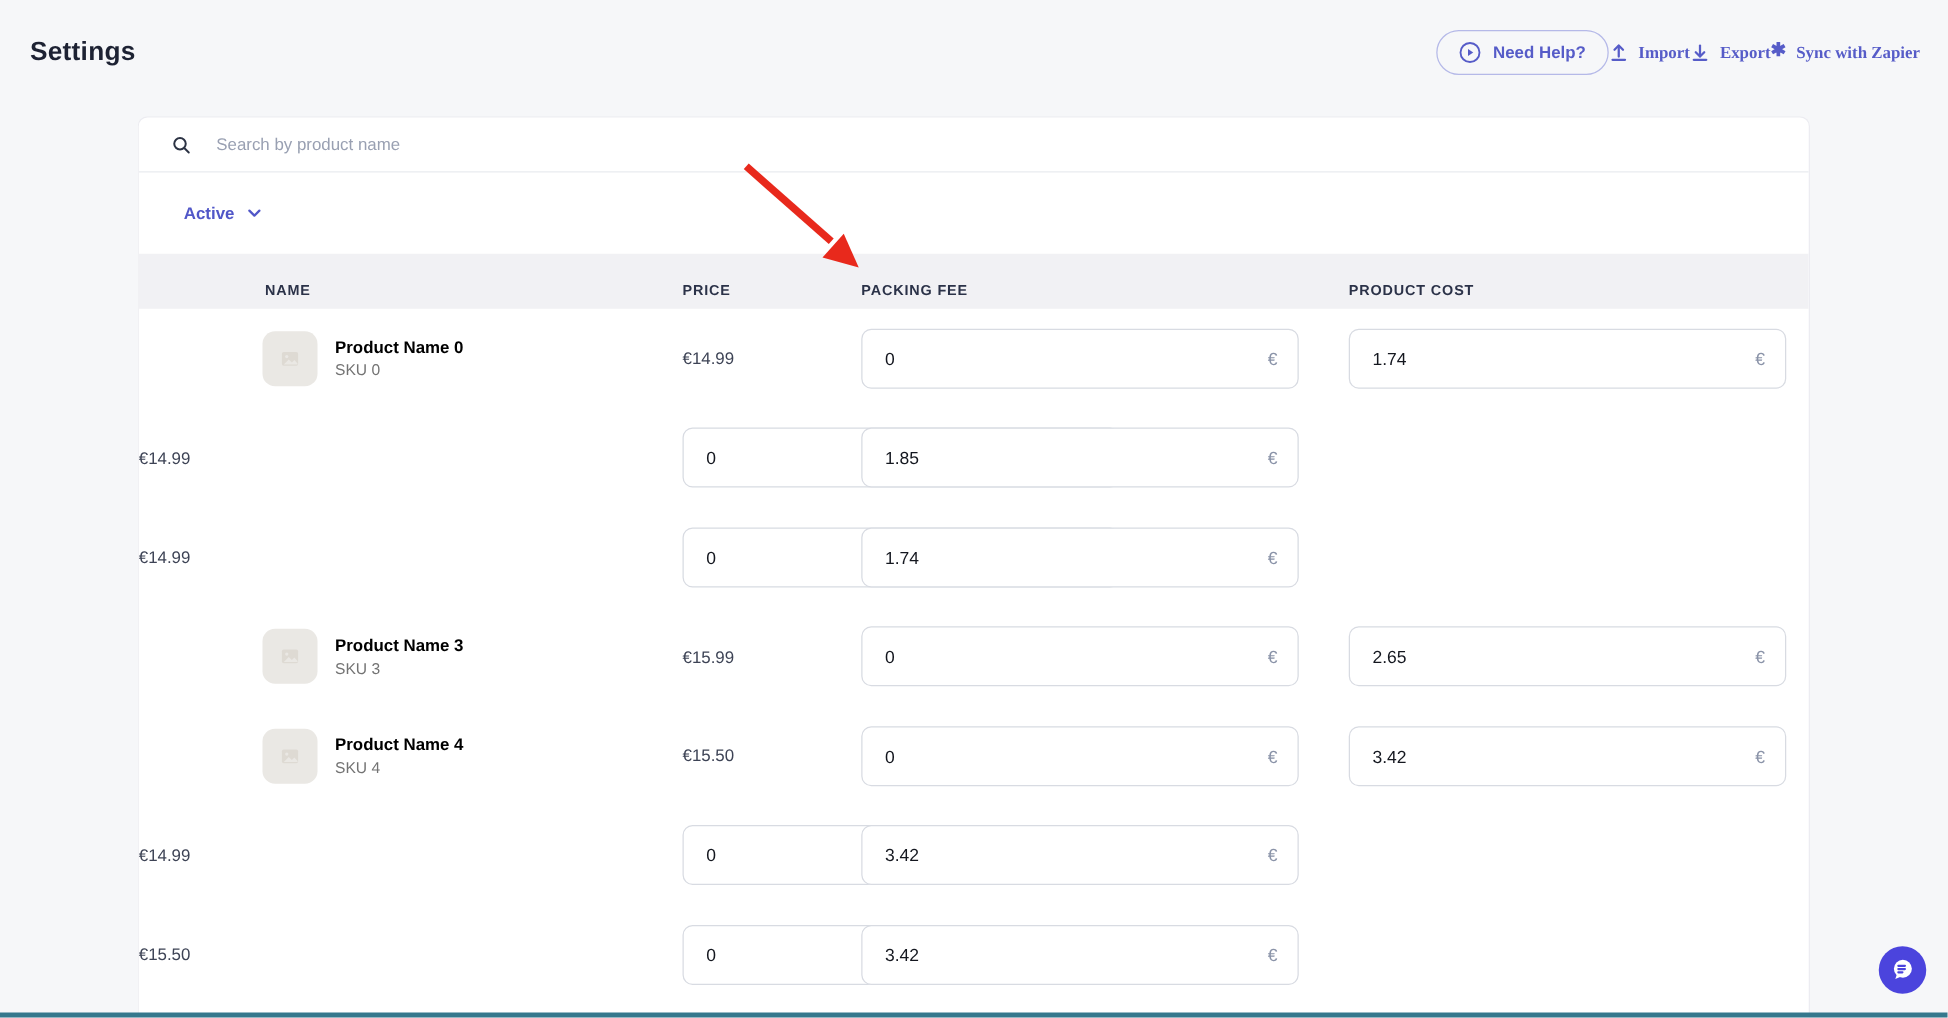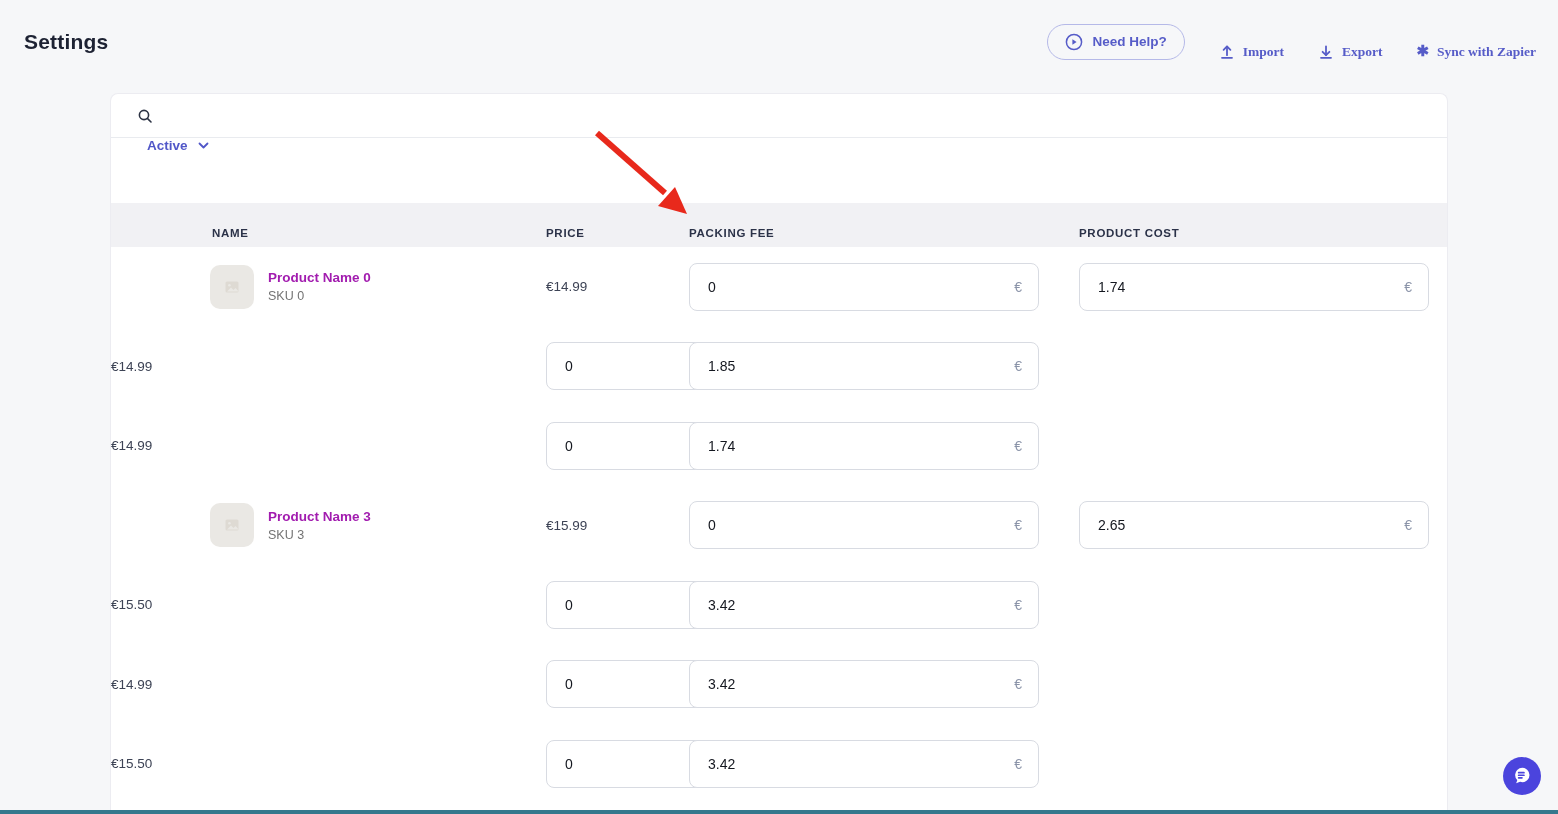--- a/index.html
+++ b/index.html
@@ -3,51 +3,51 @@
 <meta charset="utf-8">
 <style>
   * { margin:0; padding:0; box-sizing:border-box; }
   html,body { width:1558px; height:814px; overflow:hidden; background:#f6f7f9;
     font-family:"Liberation Sans", sans-serif; }
 
   
   .page-header { position:absolute; left:4px; top:0; width:1558px; height:83px;
     display:flex; align-items:center; justify-content:space-between; padding:0 26px 0 20px; }
   .page-title { font-size:21px; font-weight:600; color:#1d2233; letter-spacing:.2px; }
-  .header-actions { display:flex; align-items:flex-end; gap:34px; }
+  .header-actions { display:flex; align-items:center; }
   .need-help-btn { display:flex; align-items:center; gap:9px; height:36px; padding:0 17px;
     border:1px solid #b5b9e8; border-radius:18px; background:transparent; cursor:pointer;
     color:#565cc8; font-size:13.5px; font-weight:600; font-family:inherit; }
   .link-btn { display:flex; align-items:center; gap:8px; background:none; border:none; cursor:pointer;
     color:#565cc8; font-size:13.5px; font-weight:600; font-family:Liberation Serif, serif; }
   .zap-glyph { font-size:15px; line-height:1; color:#565cc8; }
 
   
   .card { position:absolute; left:110px; top:93px; width:1338px; height:721px;
     background:#fff; border:1px solid #ececf1; border-bottom:none; border-radius:8px 8px 0 0; overflow:hidden; }
   .search-row { height:44px; display:flex; align-items:center; padding:0 18px 0 26px;
     border-bottom:1px solid #e9ebef; }
   .search-input { flex:1; margin-left:20px; border:none; outline:none; font-size:13.5px;
     color:#30374a; font-family:inherit; background:transparent; }
   .search-input::placeholder { color:#99a0b2; }
-  .filter-row { height:65px; display:flex; align-items:flex-start; padding-left:36px; }
+  .filter-row { height:65px; display:flex; align-items:center; padding-left:36px; }
   .filter-toggle { display:flex; align-items:center; gap:9px; background:none; border:none;
     cursor:pointer; color:#5157c8; font-size:13.5px; font-weight:600; font-family:inherit; }
 
   
   .tgrid { display:grid; grid-template-columns:435px 143px 390px 370px; align-items:center; }
   .thead { height:44px; background:#f1f1f4; }
   .th { font-size:11.5px; font-weight:700; letter-spacing:.7px; color:#2b3248;margin-top:15px; }
   .th.name { padding-left:101px; }
   .trow { height:79.5px; }
   .cell-name { display:flex; align-items:center; padding-left:99px; }
   .thumb { width:44px; height:44px; border-radius:10px; background:#eae8e4; flex:0 0 44px;
     display:flex; align-items:center; justify-content:center; }
   .name-lines { margin-left:14px; }
-  .pname { font-size:13.5px; font-weight:600; color:#a21caf; }
+  .pname { font-size:13.5px; font-weight:600; color:#000000; }
   .sku { font-size:12.5px; color:#737373; margin-top:4px; }
   .price { font-size:13.5px; color:#3d4355; }
   .fee-input-wrap { width:350px; height:48px; border:1px solid #d8dbe2; border-radius:8px;
     background:#fff; display:flex; align-items:center; padding:0 16px 0 18px; }
   .fee-input { flex:1; border:none; outline:none; font-size:14px; color:#14171f;
     font-family:inherit; background:transparent; min-width:0; }
   .euro { font-size:14px; color:#8a93a8; margin-left:8px; }
 
   
   .arrow-overlay { position:absolute; left:0; top:0; width:1558px; height:814px; pointer-events:none; }
@@ -101,20 +101,21 @@
 
 <div class="card">
 
   <div class="search-row">
     <span class="icon">
       <svg width="16" height="16" viewBox="0 0 16 16" fill="none" stroke="#2c3344" stroke-width="1.6" stroke-linecap="round">
         <circle cx="7" cy="7" r="4.6"></circle>
           <path d="M10.6 10.6 L14 14"></path>
       </svg>
     </span>
+    <input class="search-input" type="text" placeholder="Search by product name" style="">
   </div>
 
   <div class="filter-row">
     <button class="filter-toggle">
       <span>Active</span>
       <span class="icon">
         <svg width="13" height="13" viewBox="0 0 13 13" fill="none" stroke="#5157c8" stroke-width="1.8" stroke-linecap="round" stroke-linejoin="round">
           <path d="M2.5 4.5 L6.5 8.5 L10.5 4.5"></path>
         </svg>
       </span>
@@ -213,20 +214,33 @@
     </div>
     <div>
       <div class="fee-input-wrap">
         <input class="fee-input" type="text" value="2.65" style="">
         <span class="euro">€</span>
       </div>
     </div>
   </div>
 
   <div class="tgrid trow">
+    <div class="cell-name">
+      <div class="thumb">
+        <svg width="16" height="16" viewBox="0 0 16 16">
+          <rect x="1.5" y="2.5" width="13" height="11" rx="1.5" fill="#dedad3"></rect>
+          <circle cx="5.4" cy="6.2" r="1.3" fill="#eae8e4"></circle>
+          <path d="M3 12.5 L7 8.5 L9.5 11 L11.5 9 L14 11.8 V12.5 Z" fill="#eae8e4"></path>
+        </svg>
+      </div>
+      <div class="name-lines">
+        <div class="pname">Product Name 4</div>
+        <div class="sku">SKU 4</div>
+      </div>
+    </div>
     <div class="price">€15.50</div>
     <div>
       <div class="fee-input-wrap">
         <input class="fee-input" type="text" value="0" style="">
         <span class="euro">€</span>
       </div>
     </div>
     <div>
       <div class="fee-input-wrap">
         <input class="fee-input" type="text" value="3.42" style="">

